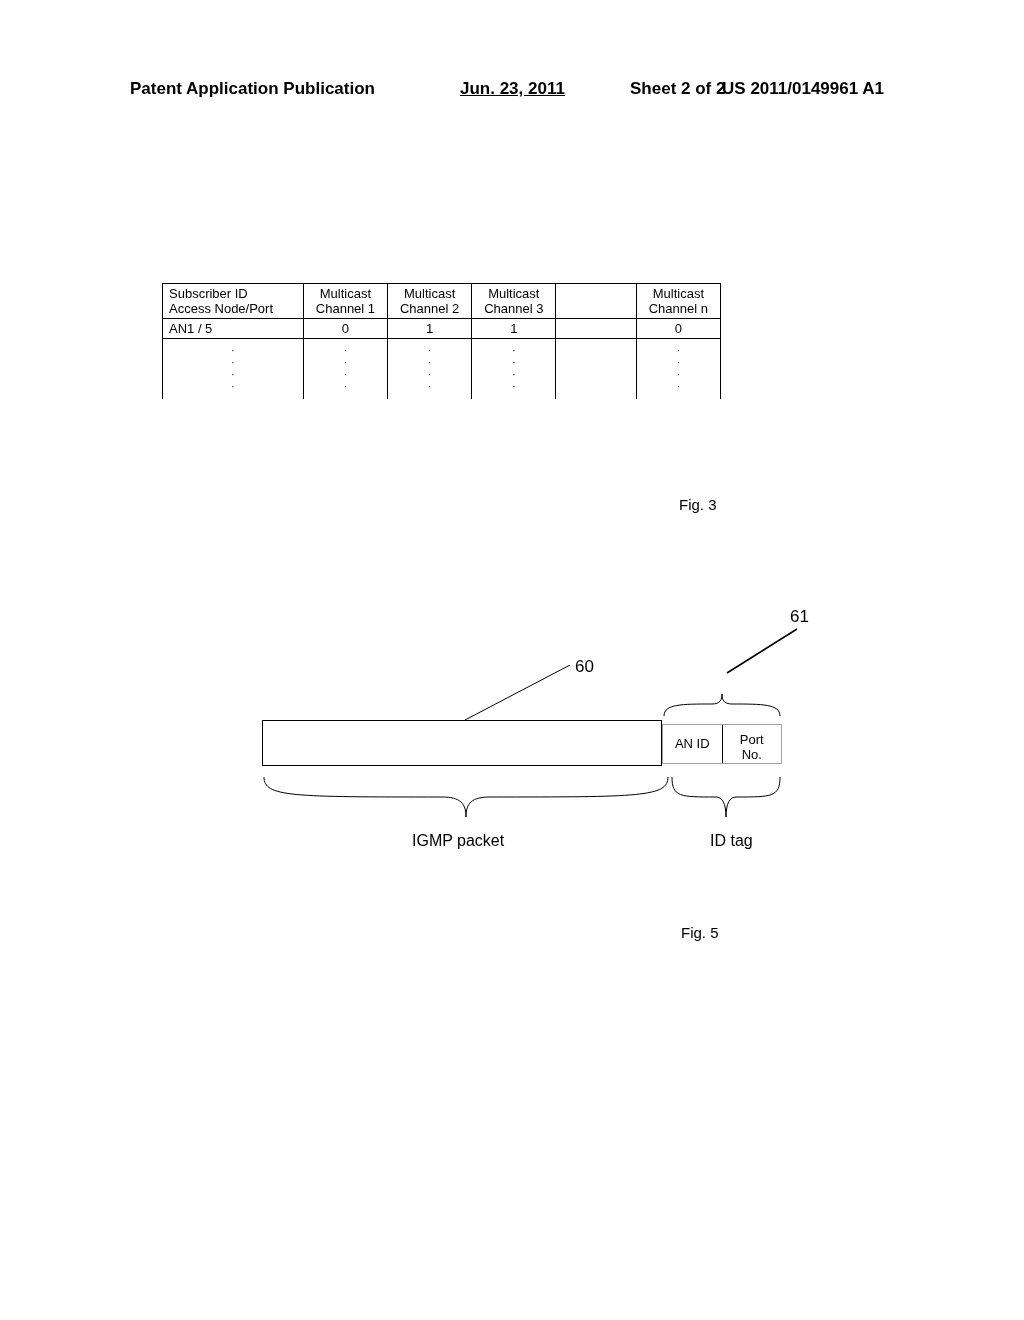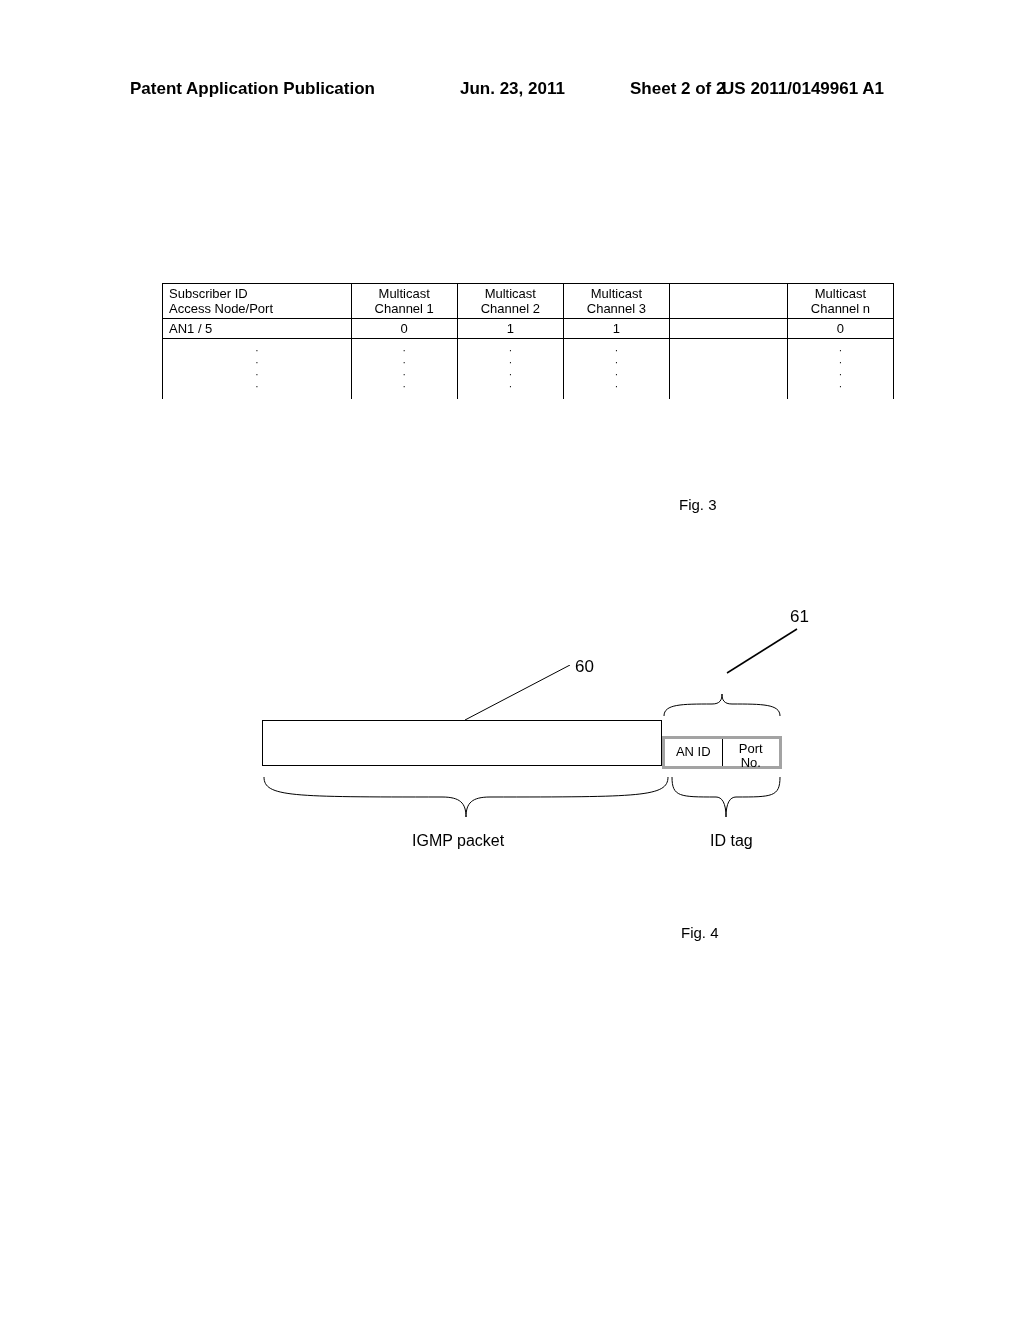--- a/index.html
+++ b/index.html
@@ -18,28 +18,29 @@
       right: 140px;
       display: flex;
       justify-content: space-between;
       font-size: 17px;
       font-weight: bold;
       margin-top: 11px;
     }
     .header .pub-date {
       position: absolute;
       left: 330px;
+      text-decoration: underline;
     }
 
     
     .table-wrap {
       position: absolute;
       top: 283px;
       left: 162px;
-      width: 732px;
+      width: 559px;
       border-radius: 22px;
     }
     table {
       border-collapse: collapse;
       width: 100%;
       font-size: 13px;
     }
     th, td {
       border: 1px solid #000;
       padding: 2px 6px;
@@ -81,25 +82,25 @@
     .packet-box {
       position: absolute;
       top: 120px;
       left: 100px;
       width: 400px;
       height: 46px;
       border: 1px solid #000;
     }
     .tag-box {
       position: absolute;
-      top: 136px;
+      top: 124px;
       left: 500px;
       width: 120px;
-      height: 33px;
-      border: 3px solid #a3a3a3;
+      height: 40px;
+      border: 1px solid #a3a3a3;
       display: flex;
     }
     .tag-box .half {
       flex: 1;
       display: flex;
       align-items: center;
       justify-content: center;
       font-size: 13px;
       text-align: center;
       line-height: 1.1;
@@ -270,13 +271,13 @@
   <div class="brace idtag">
     <svg width="112" height="44">
       <path d="M2 2 C 2 22, 10 22, 46 22 C 52 22, 56 28, 56 42 C 56 28, 60 22, 66 22 C 102 22, 110 22, 110 2" fill="none" stroke="#000" stroke-width="1"></path>
     </svg>
   </div>
 
   <div class="brace-label igmp-label">IGMP packet</div>
   <div class="brace-label idtag-label">ID tag</div>
 </div>
 
-<div class="fig-label fig5-label">Fig. 4</div>
+<div class="fig-label fig5-label">Fig. 5</div>
 
 </body></html>

